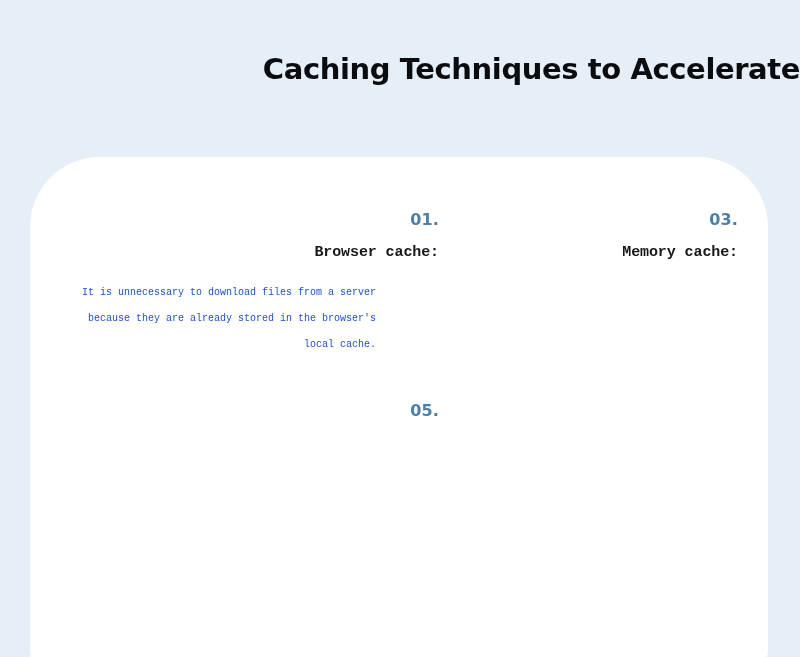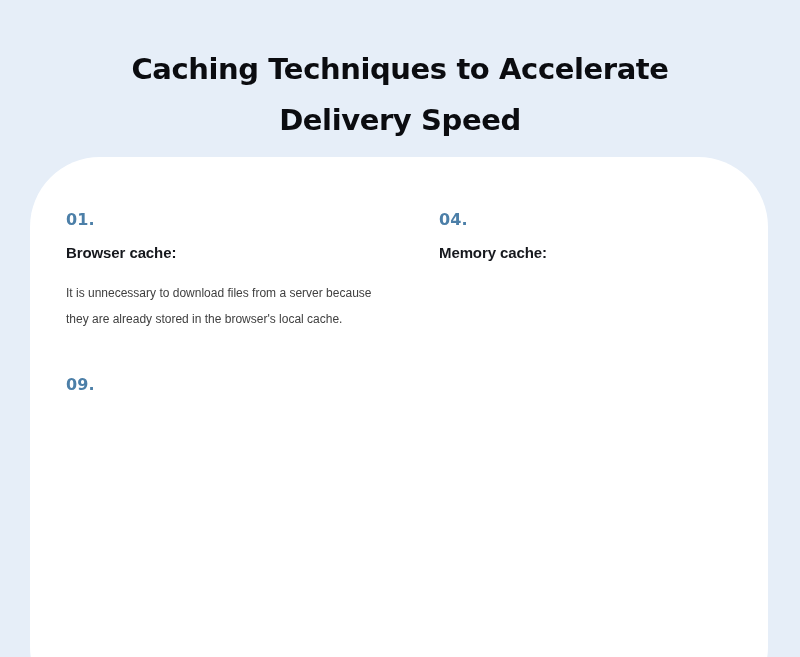--- a/index.html
+++ b/index.html
@@ -1,16 +1,16 @@
 <!DOCTYPE html>
 <html><head>
 <meta charset="utf-8">
 <title>Caching Techniques Infographic</title>
 <style>
-  * { margin: 0; padding: 0; box-sizing: border-box; }
+  * { margin: 0; padding: 0; box-sizing: border-box; text-align: right; }
 
   html, body {
     width: 800px;
     height: 657px;
   }
 
   body {
     background: #e6eef8;
     font-family: "Liberation Sans", sans-serif;
     overflow: hidden;
@@ -67,62 +67,61 @@
     font-family: "DejaVu Sans", sans-serif;
     font-size: 16px;
     font-weight: 700;
     color: #4c7fa8;
     letter-spacing: 0.1px;
     line-height: 20px;
     margin-bottom: 12px;
   }
 
   .item-heading {
-    font-family: Liberation Sans, sans-serif;
+    font-family: Liberation Mono, monospace;
     font-size: 15px;
     font-weight: 700;
     color: #16181d;
     letter-spacing: -0.1px;
     line-height: 21px;
     margin-bottom: 17px;
   }
 
   .item-body {
-    font-family: Liberation Sans, sans-serif;
-    font-size: 12px;
+    font-family: Liberation Mono, monospace;
+    font-size: 10px;
     font-weight: 400;
-    color: #404040;
+    color: #1d4ed8;
     line-height: 26px;
   }
 
   
   .col-left  .item-body { max-width: 310px; }
   .col-right .item-body { max-width: 300px; }
 </style>
 </head>
 <body>
 
 <div class="title-block">
   <span class="title-line">Caching Techniques to Accelerate</span>
-  <span class="title-line">Delivery Speed</span>
 </div>
 
 <div class="panel"></div>
 
 <div class="grid">
 
   <div class="item col-left">
     <div class="item-number">01.</div>
     <div class="item-heading">Browser cache:</div>
     <div class="item-body">It is unnecessary to download files from a server because they are already stored in the browser's local cache.</div>
   </div>
 
 
   <div class="item col-left">
-    <div class="item-number">04.</div>
+    <div class="item-number">03.</div>
     <div class="item-heading">Memory cache:</div>
   </div>
 
   <div class="item col-right">
-    <div class="item-number">09.</div>
+    <div class="item-number">05.</div>
   </div>
 
 </div>
 
 </body></html>

